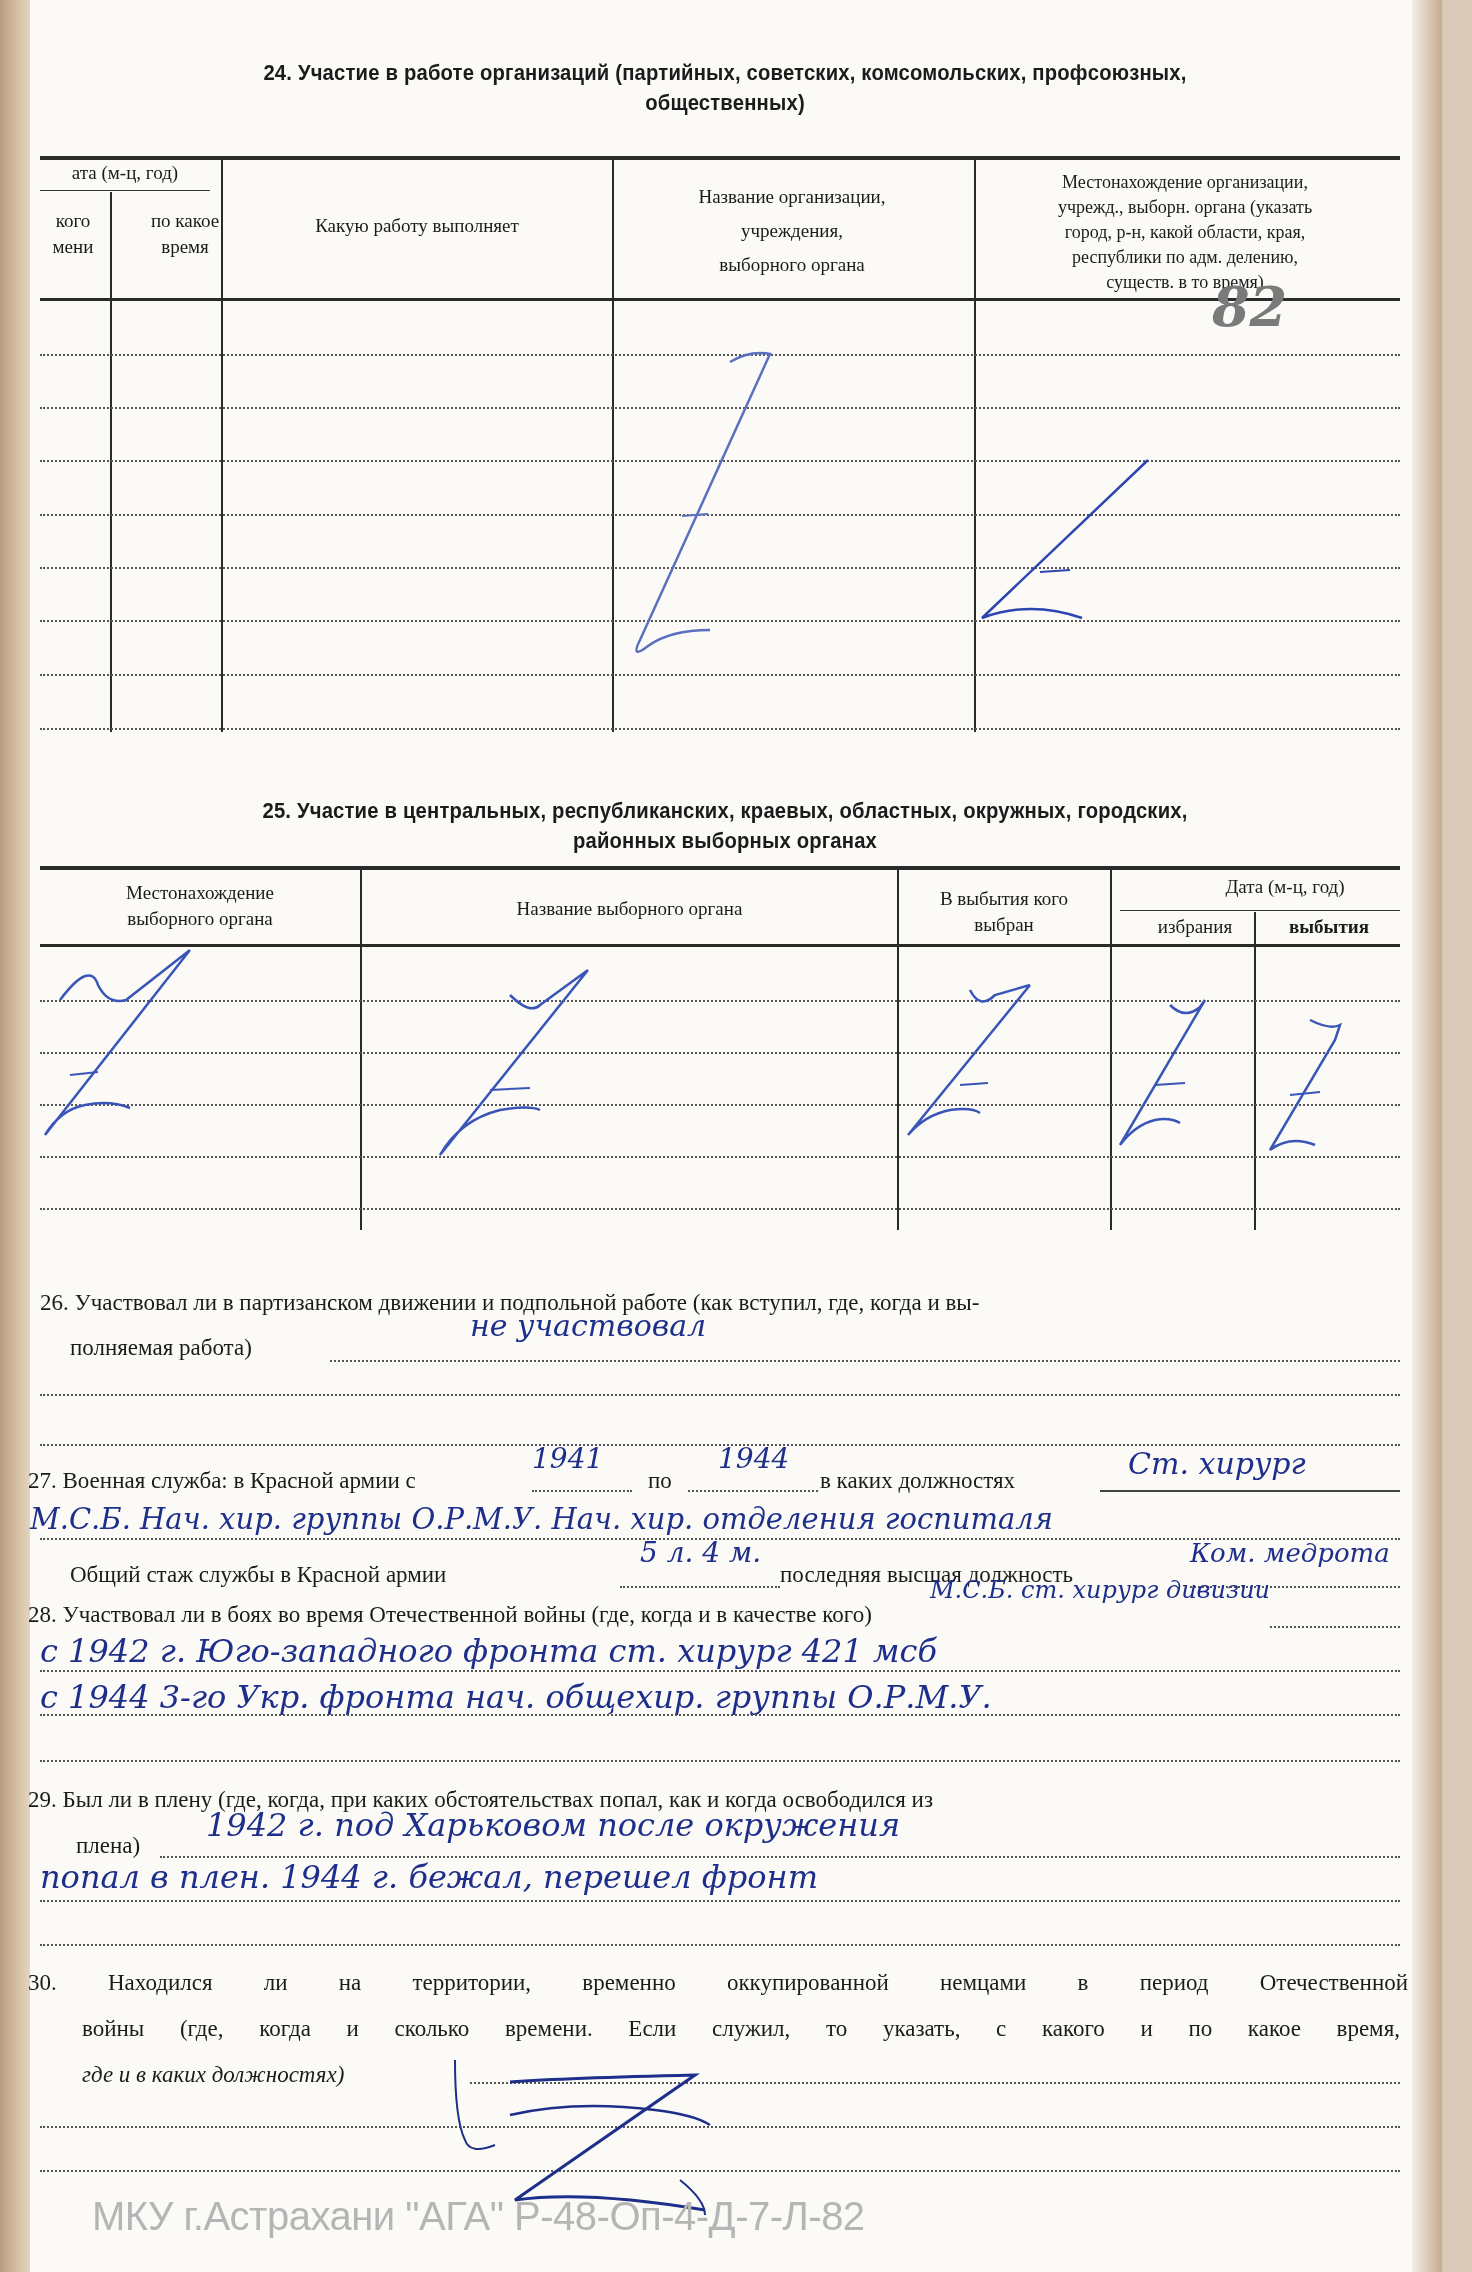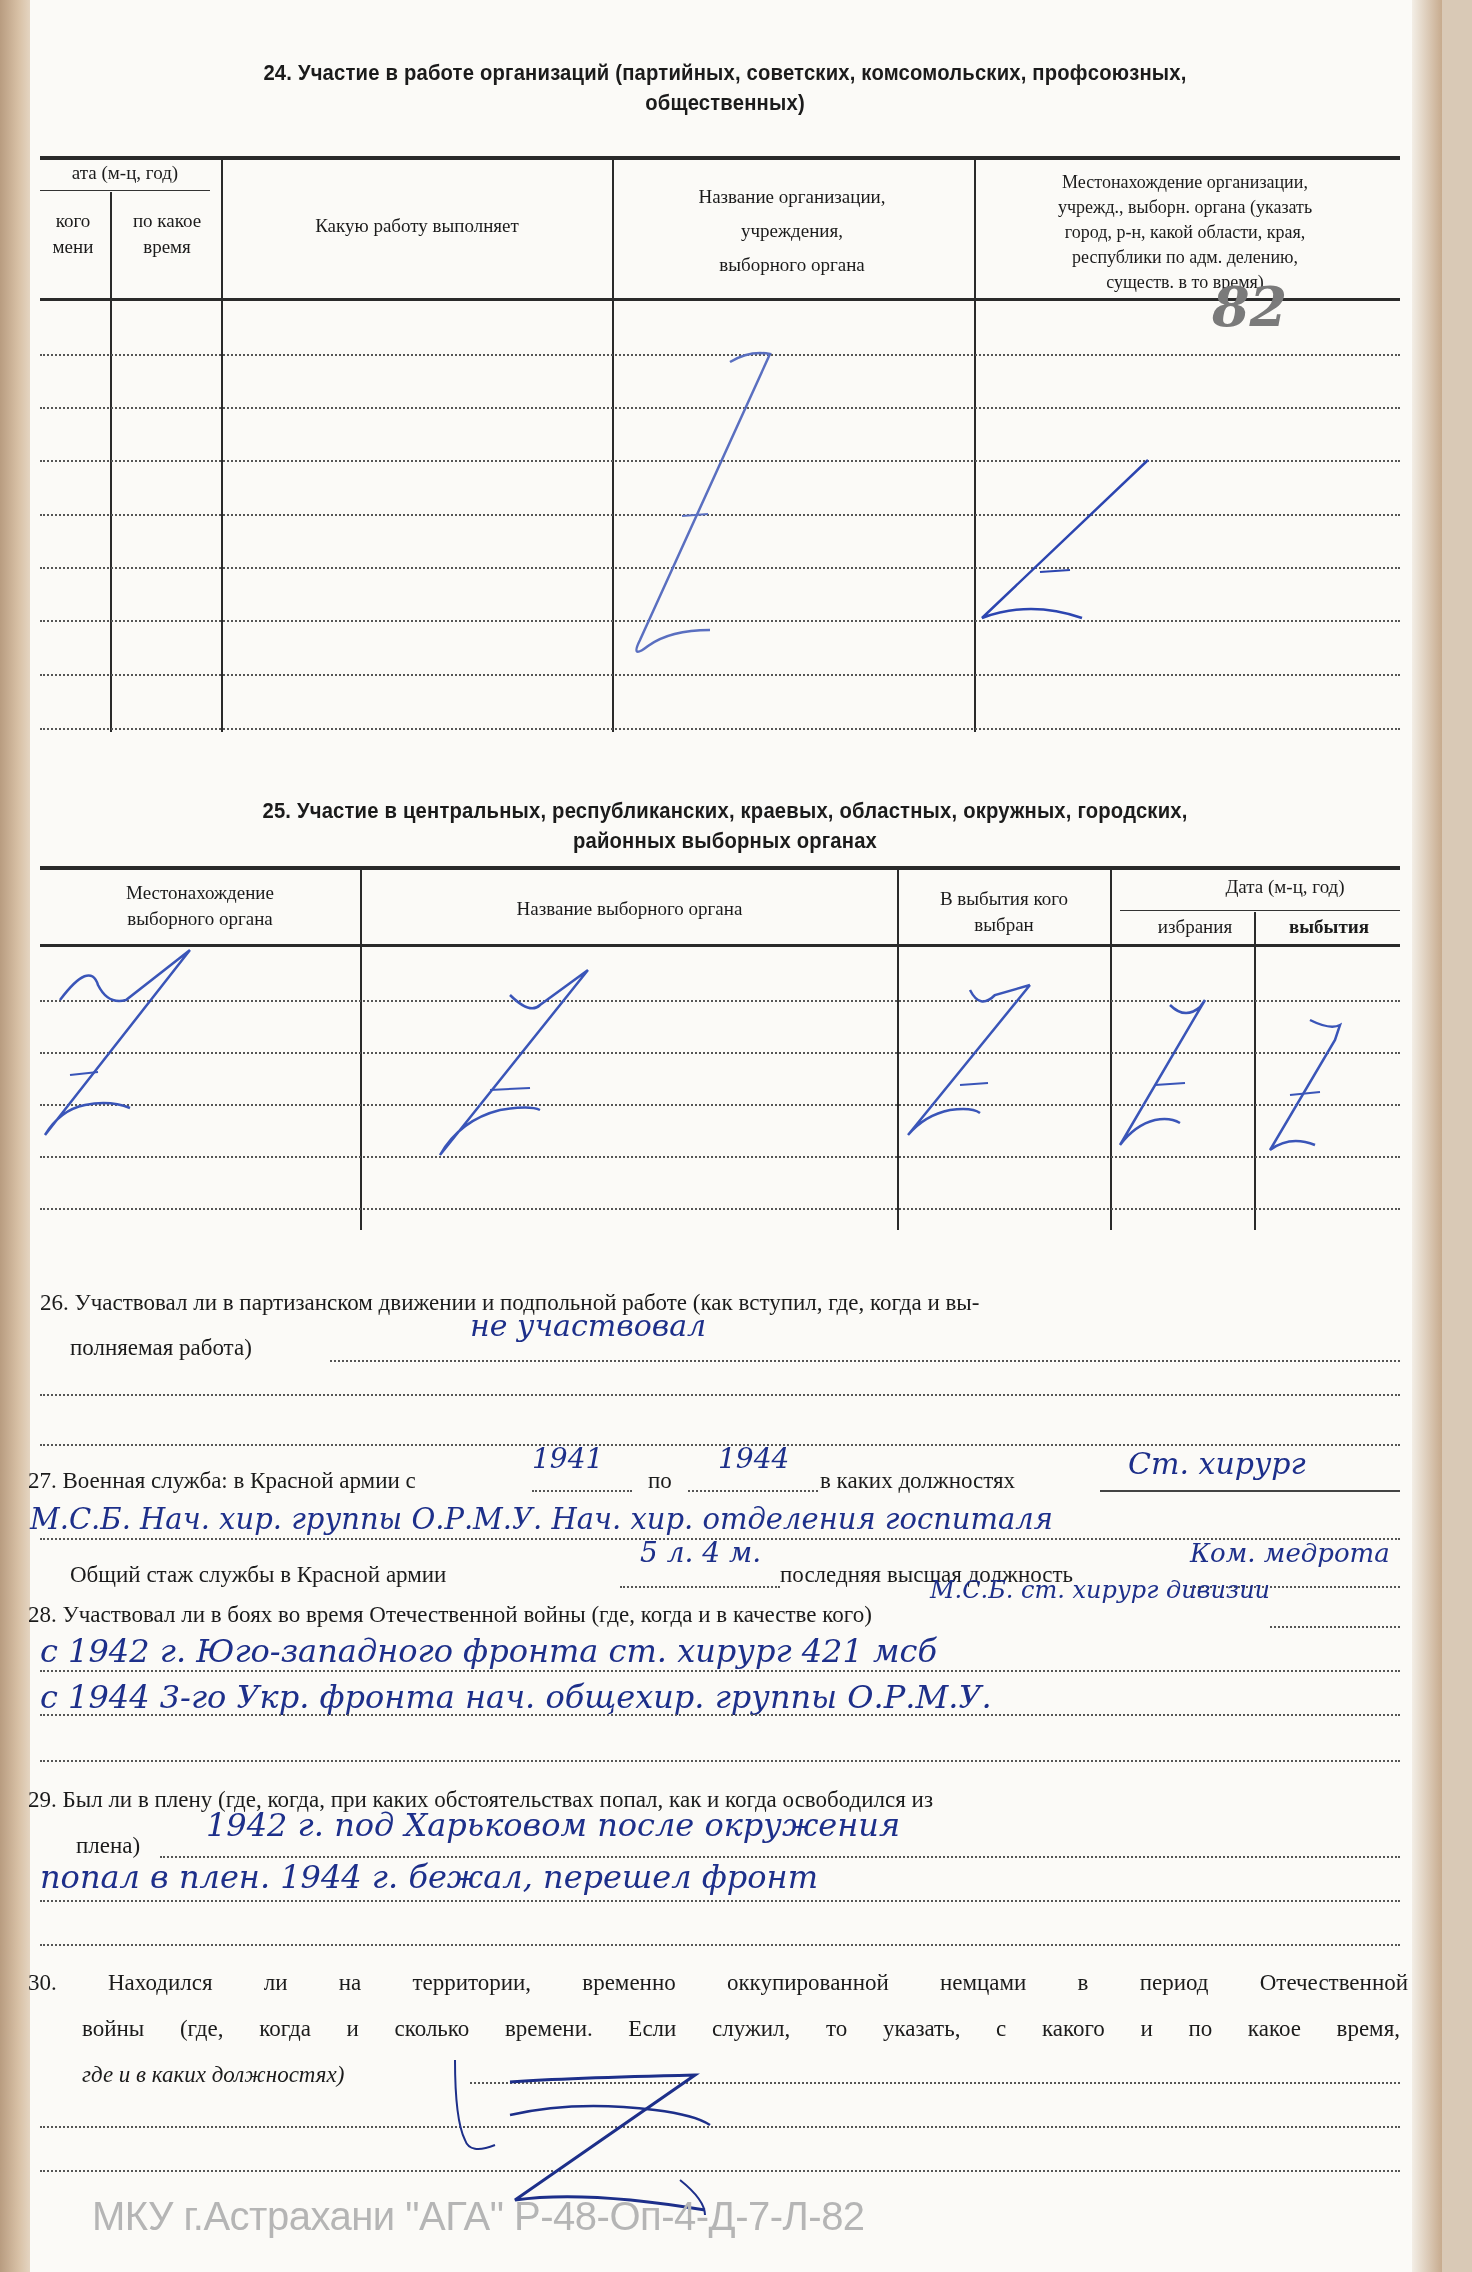--- a/index.html
+++ b/index.html
@@ -60,21 +60,21 @@
 
 <div class="thick" style="left:40px; top:156px; width:1360px;"></div>
 <div class="thick" style="left:40px; top:298px; width:1360px; height:3px;"></div>
 
 <div class="abs hdr" style="left:40px; top:160px; width:170px;">ата (м-ц, год)</div>
 <div class="abs" style="left:40px; top:190px; width:170px; height:0; border-top:1.5px solid #333;"></div>
 <div class="abs hdr" style="left:40px; top:208px; width:66px;">
   <div>кого</div>
   <div>мени</div>
 </div>
-<div class="abs hdr" style="left:112px; top:208px; width:110px;">
+<div class="abs hdr" style="left:112px; top:208px; width:110px;padding-left:18px;">
   <div>по какое</div>
   <div>время</div>
 </div>
 <div class="abs hdr" style="left:222px; top:213px; width:390px;">Какую работу выполняет</div>
 <div class="abs hdr" style="left:612px; top:180px; width:360px; line-height:34px;">
   <div>Название организации,</div>
   <div>учреждения,</div>
   <div>выборного органа</div>
 </div>
 <div class="abs hdr" style="left:975px; top:170px; width:420px; font-size:18px; line-height:25px;">

